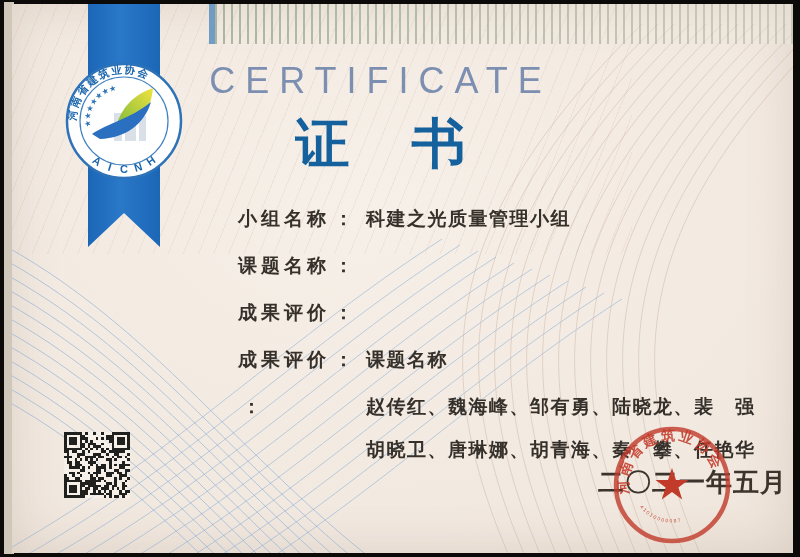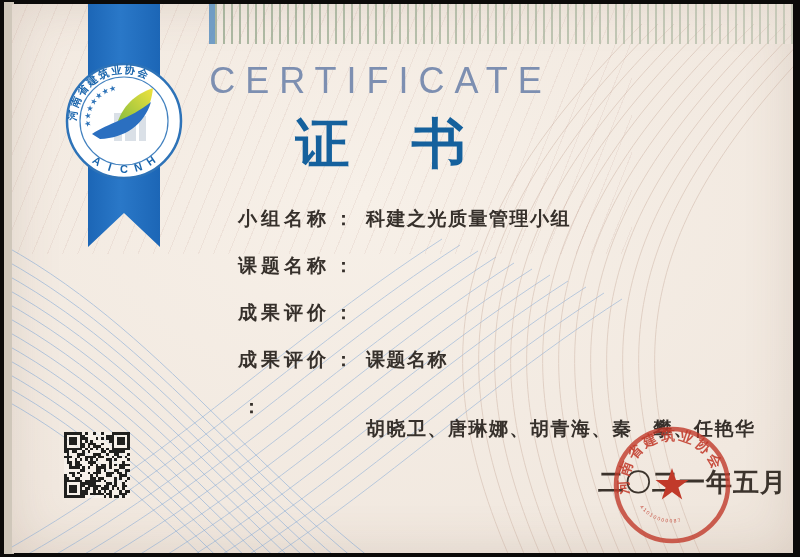--- a/index.html
+++ b/index.html
@@ -185,20 +185,21 @@
             <span class="flabel">成果评价</span>
             <span class="fcolon">：</span>
           </span>
         <span class="fvalue">课题名称</span>
       </div>
       <div class="frow">
         <span class="labelwrap">
             <span class="fcolon">：</span>
           </span>
         <span>
+          <div class="fvalue">赵传红、魏海峰、邹有勇、陆晓龙、裴　强</div>
           <div class="fvalue2">胡晓卫、唐琳娜、胡青海、秦　攀、任艳华</div>
         </span>
       </div>
     </div>
 
     <div class="qr">
       <svg id="qr" viewBox="0 0 25 25" shape-rendering="crispEdges" fill="#20201e">
           <rect x="0" y="0" width="1" height="1"></rect>
           <rect x="1" y="0" width="1" height="1"></rect>
           <rect x="2" y="0" width="1" height="1"></rect>

